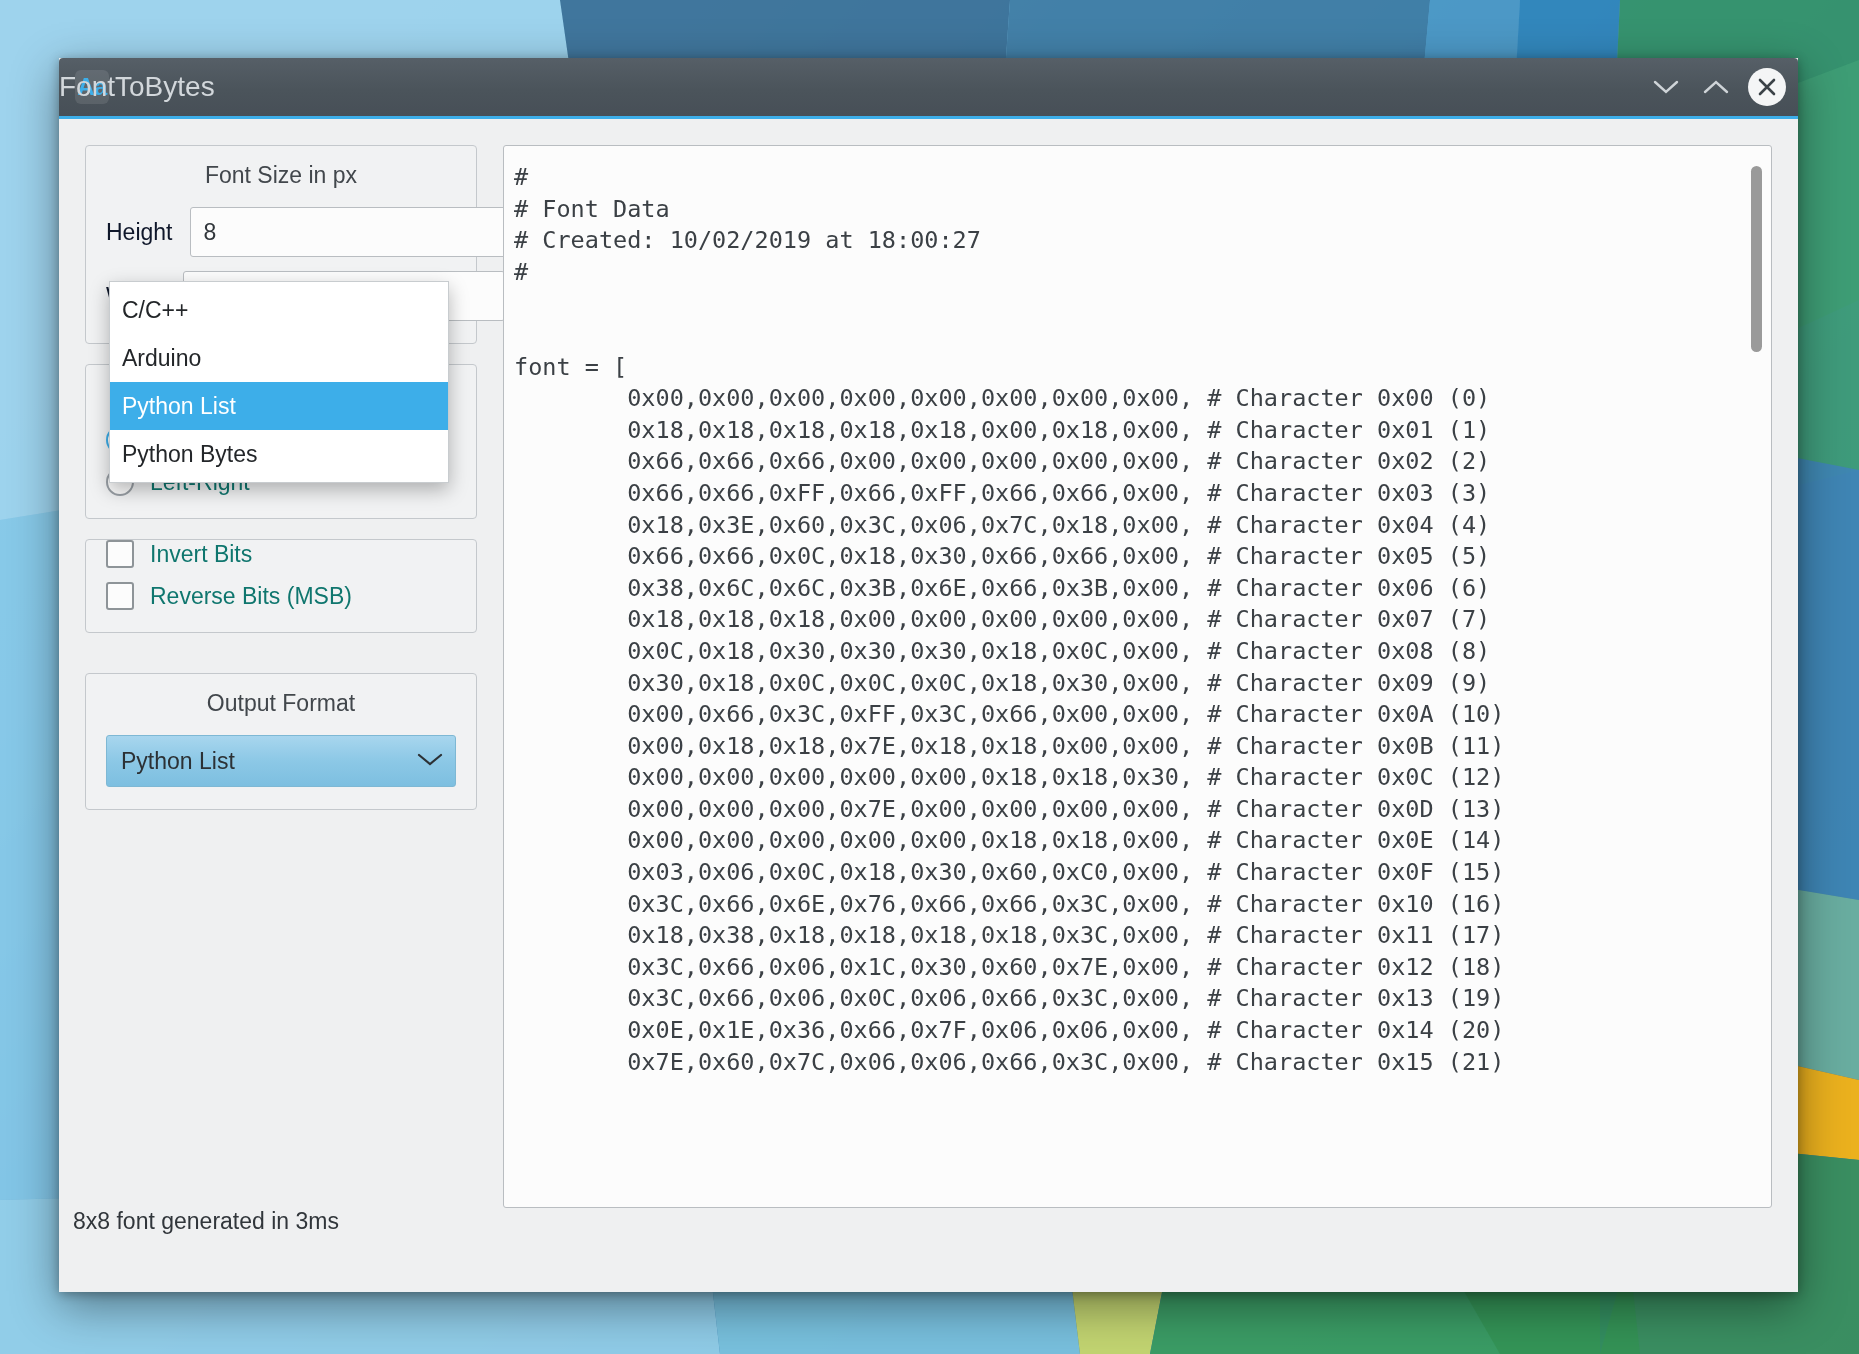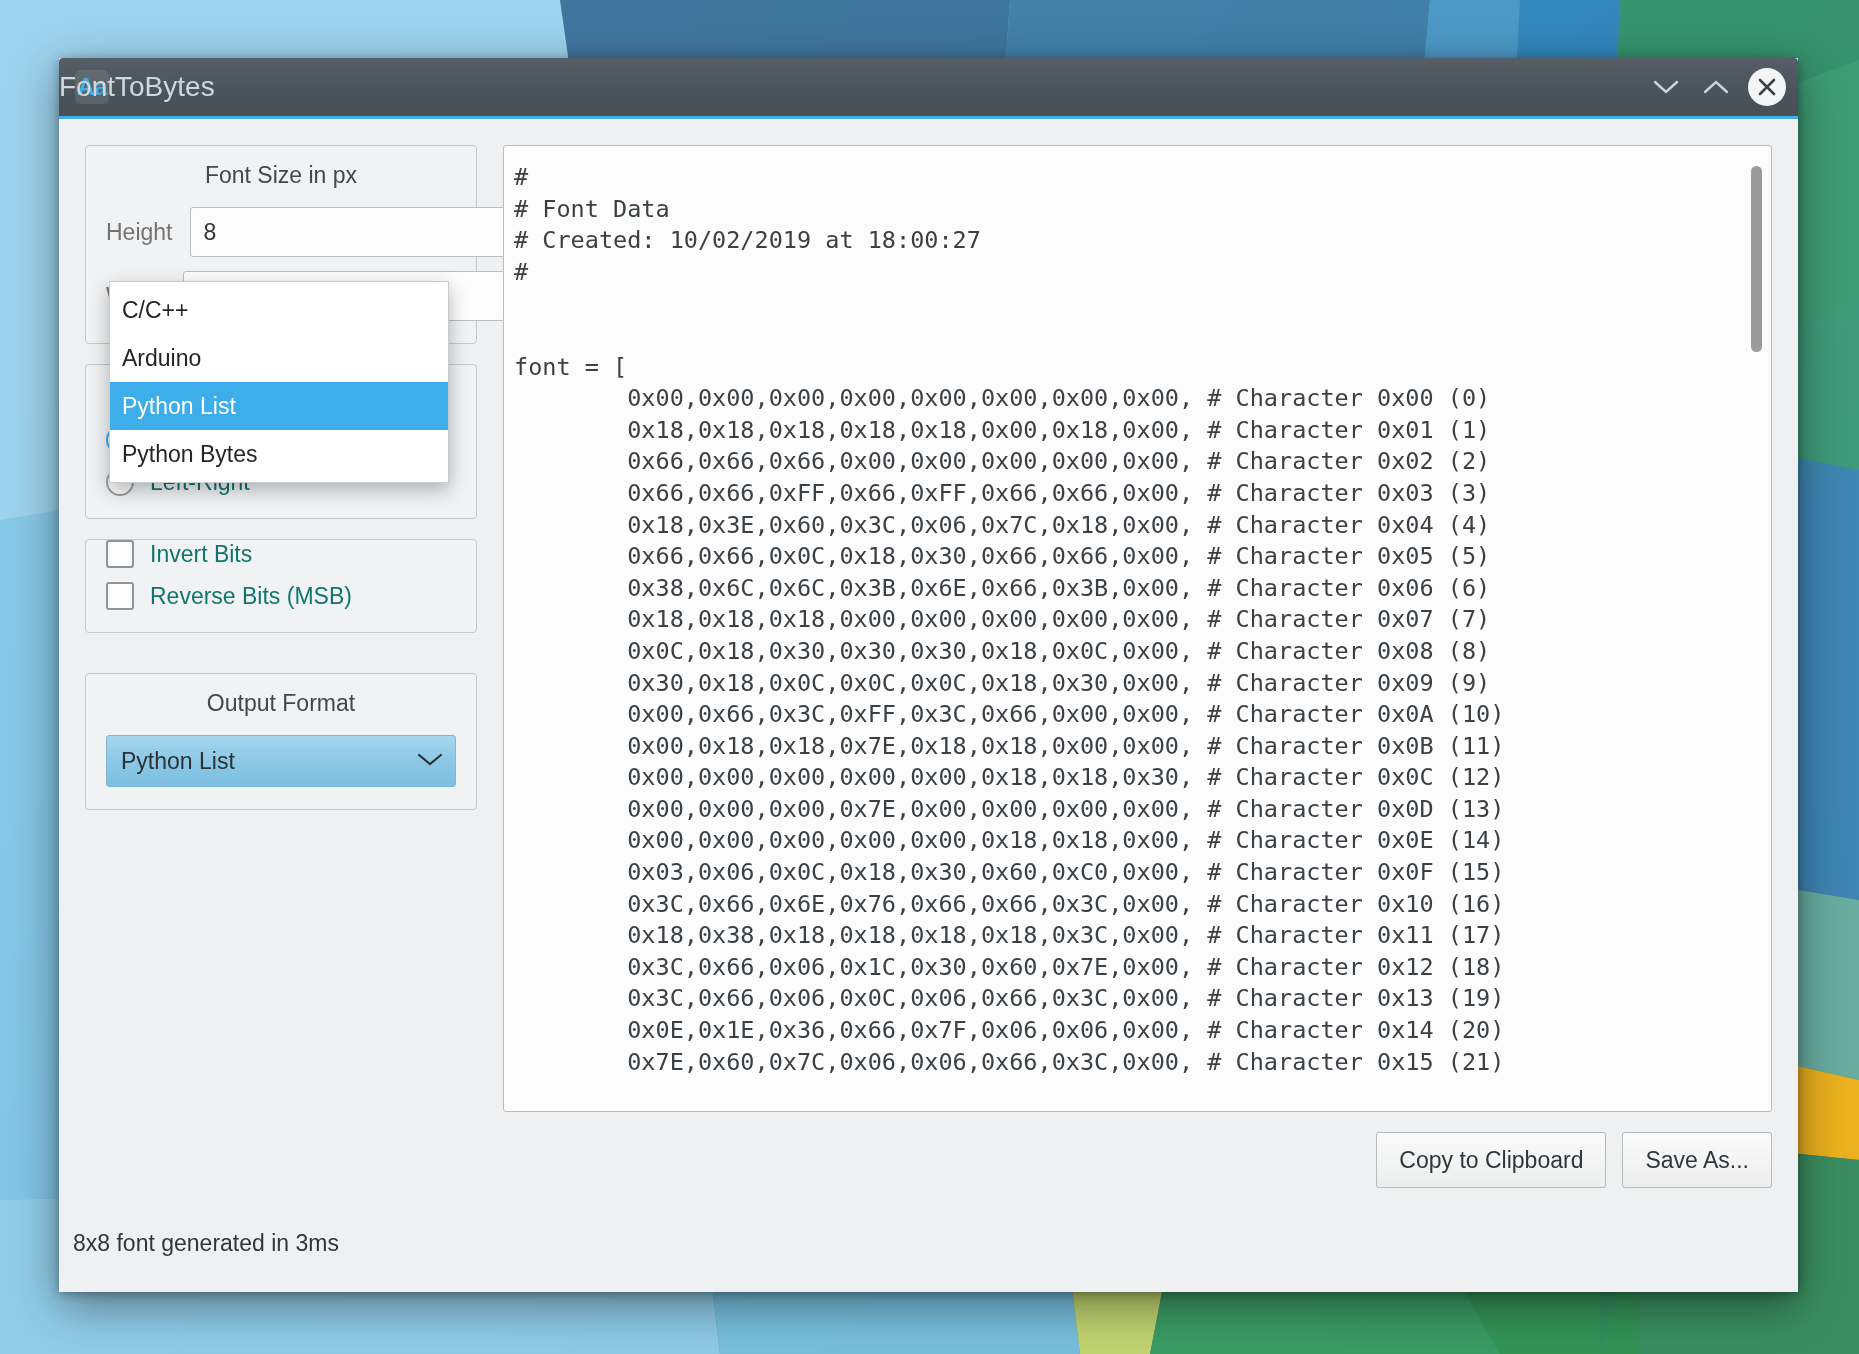--- a/index.html
+++ b/index.html
@@ -123,21 +123,21 @@
 
   .field-row {
     display: flex;
     align-items: center;
     margin-bottom: 14px;
   }
   .field-row:last-child { margin-bottom: 0; }
   .field-label {
     width: 112px;
     font-size: 23px;
-    color: #737373;
+    color: #0f172a;
     text-align: right;
     padding-right: 18px;
     box-sizing: border-box;
   }
   .text-input {
     flex: 1;
     height: 50px;
     border: 1px solid #b9bdc1;
     border-radius: 3px;
     background: #fcfcfc;
@@ -297,21 +297,21 @@
     color: #31363b;
     padding: 0 22px;
     cursor: pointer;
     font-family: "Liberation Sans", sans-serif;
   }
 
   #statusbar {
     height: 70px;
     min-height: 70px;
     display: flex;
-    align-items: center;
+    align-items: flex-start;
     padding: 0 0 14px 14px;
     font-size: 23px;
     color: #31363b;
   }
 </style>
 </head>
 <body>
 
 <div id="desktop">
   <div id="wp-base"></div>
@@ -448,24 +448,20 @@
         0x3C,0x66,0x6E,0x76,0x66,0x66,0x3C,0x00, # Character 0x10 (16)
         0x18,0x38,0x18,0x18,0x18,0x18,0x3C,0x00, # Character 0x11 (17)
         0x3C,0x66,0x06,0x1C,0x30,0x60,0x7E,0x00, # Character 0x12 (18)
         0x3C,0x66,0x06,0x0C,0x06,0x66,0x3C,0x00, # Character 0x13 (19)
         0x0E,0x1E,0x36,0x66,0x7F,0x06,0x06,0x00, # Character 0x14 (20)
         0x7E,0x60,0x7C,0x06,0x06,0x66,0x3C,0x00, # Character 0x15 (21)</div>
           <div id="scroll-track">
             <div id="scroll-thumb"></div>
           </div>
         </div>
-        <div id="action-bar">
-          <button class="btn">Copy to Clipboard</button>
-          <button class="btn">Save As...</button>
-        </div>
       </div>
 
     </div>
 
     <div id="statusbar">
       <span>8x8 font generated in 3ms</span>
     </div>
 
   </div>
 </div>

